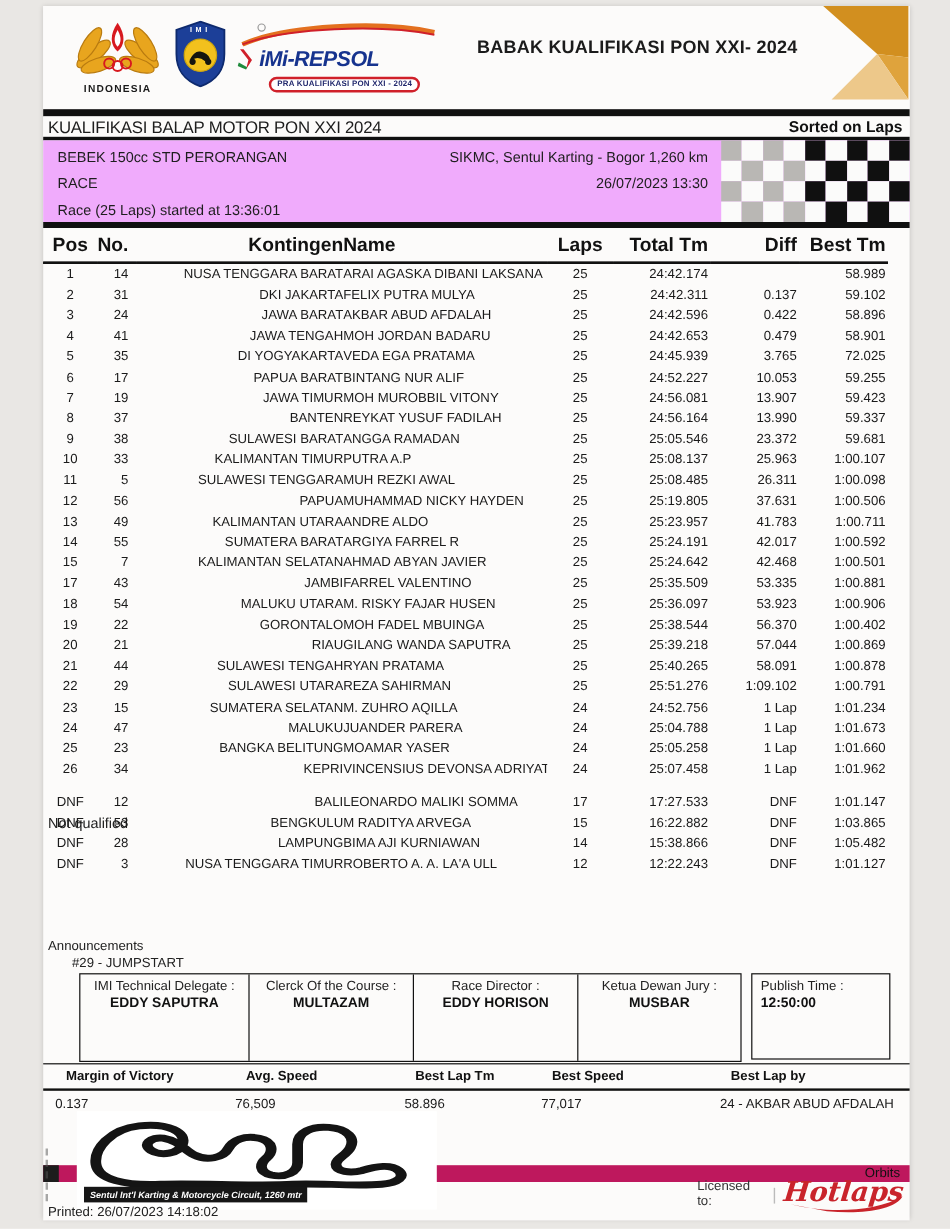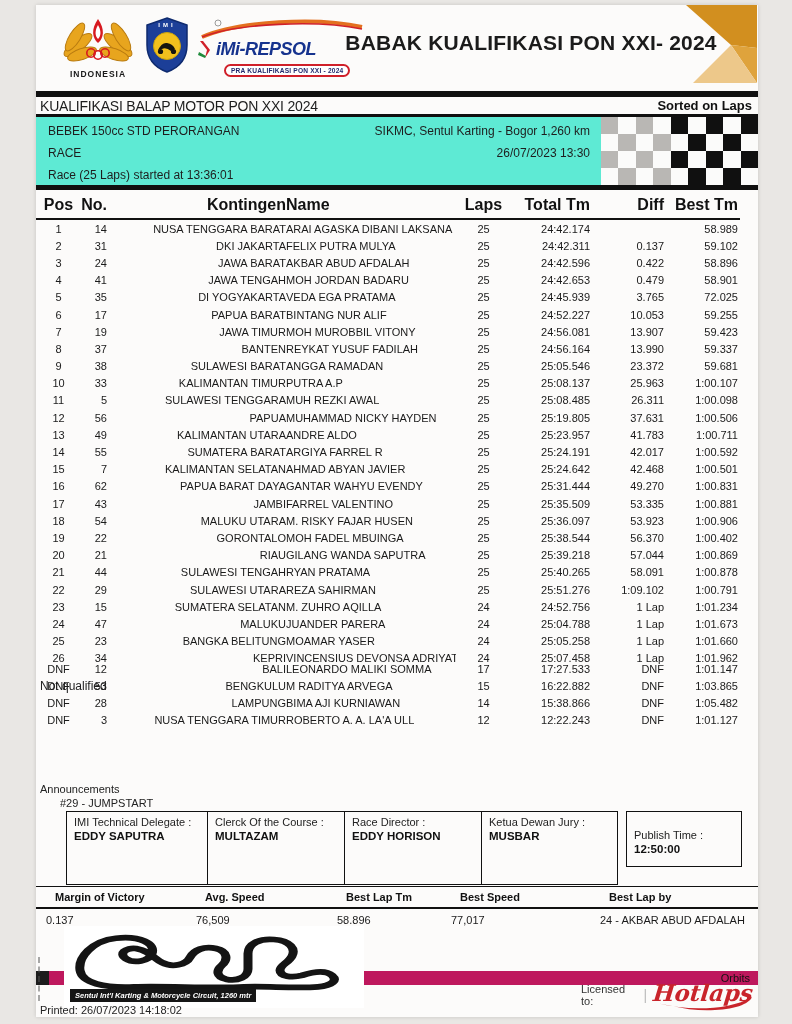--- a/index.html
+++ b/index.html
@@ -15,30 +15,30 @@
   }
   
   .logos-row{position:absolute;left:0;top:0;width:722px;height:86px;background:#fcfbfa;}
   .koni{position:absolute;left:18px;top:6px;}
   .imishield{position:absolute;left:108px;top:12px;}
   .repsol{position:absolute;left:162px;top:14px;width:168px;}
   .repsol-text{font-style:italic;font-weight:bold;font-size:18px;color:#16338e;letter-spacing:-.5px;line-height:1;}
   .repsol-box{display:inline-block;margin-top:1px;margin-left:26px;border:2px solid #d0202a;border-radius:7px;
     padding:1px 5px;font-size:6.6px;font-weight:bold;color:#232a6e;letter-spacing:.2px;background:#fff;}
   .event-title{position:absolute;left:300px;top:26px;width:390px;text-align:center;
-    font-size:21px;font-weight:bold;color:#1b1b1b;letter-spacing:.2px;white-space:nowrap;}
+    font-size:15px;font-weight:bold;color:#1b1b1b;letter-spacing:.2px;white-space:nowrap;}
   .corner{position:absolute;right:0;top:0;}
   
   .bar1{position:absolute;left:0;top:86px;width:722px;height:6px;background:#101010;}
   .subrow{position:absolute;left:0;top:92px;width:722px;height:17px;background:#fcfbfa;}
   .subrow .left{position:absolute;left:4px;top:1px;font-size:14px;color:#1d1d1d;letter-spacing:-.2px;}
   .subrow .right{position:absolute;right:6px;top:1px;font-size:13px;font-weight:bold;color:#111;}
   .bar2{position:absolute;left:0;top:109px;width:722px;height:2.5px;background:#101010;}
   
-  .infobox{position:absolute;left:0;top:111.5px;width:722px;height:68.5px;background:#5eead4;}
+  .infobox{position:absolute;left:0;top:111.5px;width:722px;height:68.5px;background:#f0abfc;}
   .infobox .l{position:absolute;left:12px;font-size:12px;color:#1e1e1e;}
   .infobox .r{position:absolute;right:168px;font-size:12px;color:#1e1e1e;text-align:right;}
   .checker{position:absolute;right:0;top:0;width:157.5px;height:68.5px;display:grid;
     grid-template-columns:repeat(9,17.5px);grid-template-rows:repeat(4,17.125px);}
   .bar3{position:absolute;left:0;top:180px;width:722px;height:5px;background:#101010;}
   
   table.results{position:absolute;left:0;width:704px;border-collapse:collapse;table-layout:fixed;}
   table.results th{font-weight:bold;color:#111;padding:3px 0 4px 0;border-bottom:2.5px solid #111;font-size:16px;}
   table.results td{font-size:11px;color:#1a1a1a;padding:2.6px 0;white-space:nowrap;overflow:hidden;}
   .main-tbl{top:188px;}
@@ -49,25 +49,25 @@
   .c-no{text-align:right;padding-right:7px !important;}
   .c-kontingen{text-align:right;padding-left:4px !important;}
   .c-name{text-align:left;}
   .c-laps{text-align:center;}
   .c-total,.c-diff,.c-best{text-align:right;padding-right:2px !important;}
   .notq{position:absolute;left:4px;top:674px;font-size:12px;color:#222;}
   
   .ann-title{position:absolute;left:4px;top:778px;font-size:11px;color:#222;}
   .ann-item{position:absolute;left:24px;top:792px;font-size:11px;color:#222;}
   .officials{position:absolute;left:30px;top:806px;width:550px;height:72px;border:1.5px solid #111;display:flex;}
-  .off-cell{height:100%;box-sizing:border-box;padding:4px 7px;border-right:1.5px solid #111;}
+  .off-cell{height:100%;box-sizing:border-box;padding:4px 7px;border-right:1.5px solid #111;text-align:center;}
   .off-cell:last-child{border-right:none;}
   .off-label{font-size:11px;color:#222;}
   .off-name{font-size:11.5px;font-weight:bold;color:#111;margin-top:2px;}
-  .publishbox{position:absolute;left:590px;top:806px;width:116px;height:56px;border:1.5px solid #111;box-sizing:border-box;padding:17px 7px;}
+  .publishbox{position:absolute;left:590px;top:806px;width:116px;height:72px;border:1.5px solid #111;box-sizing:border-box;padding:4px 7px;}
   
   .stats{position:absolute;left:0;top:881px;width:722px;height:42px;border-top:1.5px solid #111;}
   .stats .rule{position:absolute;left:0;top:20px;width:722px;border-top:2.5px solid #111;}
   .stats .lab{position:absolute;top:4px;font-size:11px;font-weight:bold;color:#111;white-space:nowrap;padding-left:13px;}
   .stats .val{position:absolute;top:27px;font-size:11px;color:#1a1a1a;white-space:nowrap;}
   
   .orbitsbar{position:absolute;left:0;top:930px;width:722px;height:14px;background:#be185d;margin-top:36px;}
   .orbitsbar .blk{position:absolute;left:0;top:0;width:13px;height:14px;background:#1c1c1c;}
   .orbitsbar .txt{position:absolute;right:8px;top:1px;font-size:11px;color:#111;}
   .trackbox{position:absolute;left:28px;top:921px;width:300px;height:82px;background:#ffffff;}
@@ -362,30 +362,20 @@
           <td class="c-pos">15</td>
           <td class="c-no">7</td>
           <td class="c-kontingen">KALIMANTAN SELATAN</td>
           <td class="c-name">AHMAD ABYAN JAVIER</td>
           <td class="c-laps">25</td>
           <td class="c-total">25:24.642</td>
           <td class="c-diff">42.468</td>
           <td class="c-best">1:00.501</td>
         </tr>
         <tr>
-          <td class="c-pos">16</td>
-          <td class="c-no">62</td>
-          <td class="c-kontingen">PAPUA BARAT DAYA</td>
-          <td class="c-name">GANTAR WAHYU EVENDY</td>
-          <td class="c-laps">25</td>
-          <td class="c-total">25:31.444</td>
-          <td class="c-diff">49.270</td>
-          <td class="c-best">1:00.831</td>
-        </tr>
-        <tr>
           <td class="c-pos">17</td>
           <td class="c-no">43</td>
           <td class="c-kontingen">JAMBI</td>
           <td class="c-name">FARREL VALENTINO</td>
           <td class="c-laps">25</td>
           <td class="c-total">25:35.509</td>
           <td class="c-diff">53.335</td>
           <td class="c-best">1:00.881</td>
         </tr>
         <tr>

